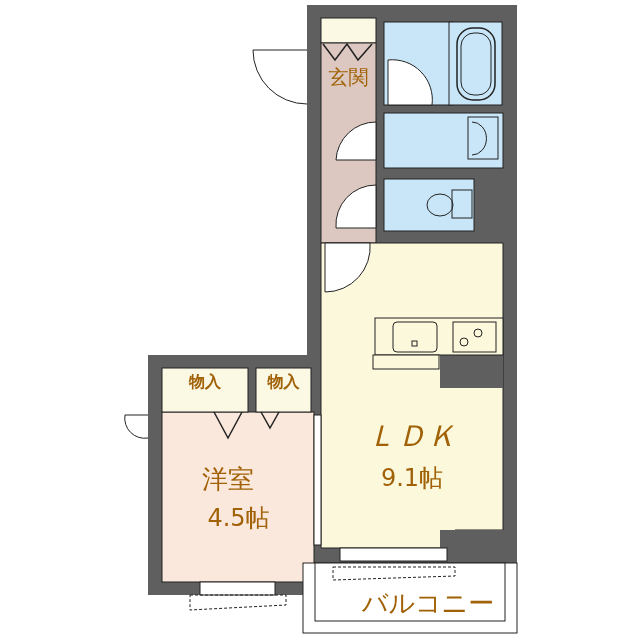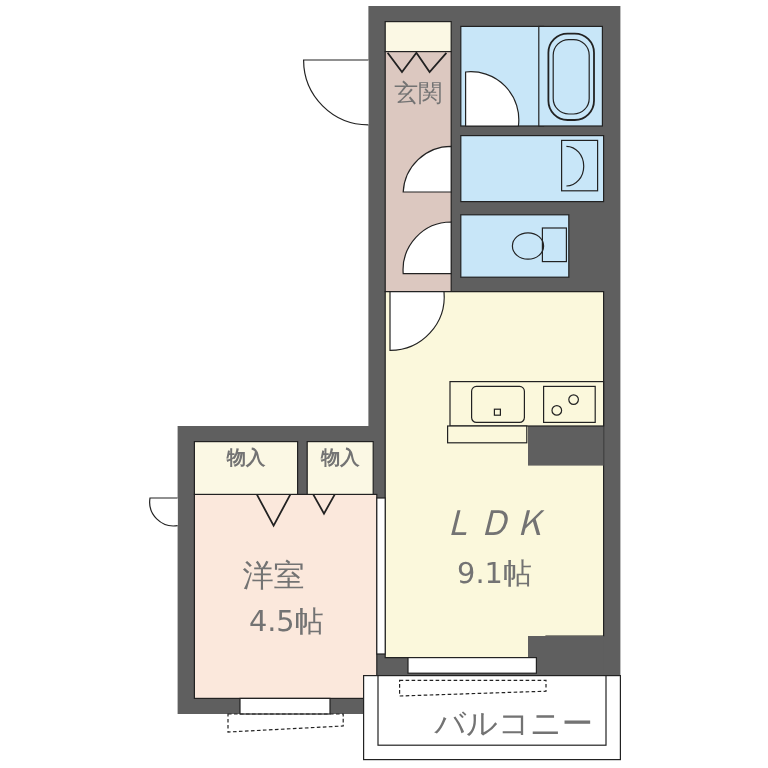--- a/index.html
+++ b/index.html
@@ -1,18 +1,18 @@
 <!DOCTYPE html>
 <html><head>
 <meta charset="utf-8">
 <style>
   html, body { margin:0; padding:0; background:#ffffff; }
   body { width:640px; height:640px; position:relative; overflow:hidden; font-family:"DejaVu Sans", sans-serif; }
   .abs { position:absolute; box-sizing:border-box; }
-  .label { color:#737373; text-align:center; white-space:nowrap; }
+  .label { color:#a16207; text-align:center; white-space:nowrap; }
 </style>
 </head>
 <body>
 
 <svg class="abs" style="left:0;top:0" width="640" height="640" viewBox="0 0 640 640">
 
   <g>
     <rect x="307" y="5" width="210" height="558" fill="#5f5f5f"></rect>
     <rect x="148" y="355" width="172" height="240" fill="#5f5f5f"></rect>
   </g>

